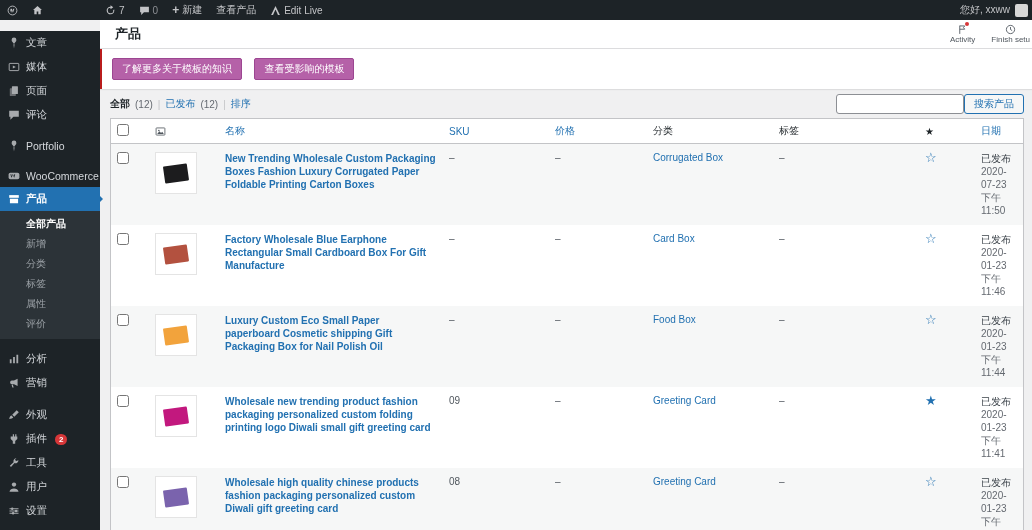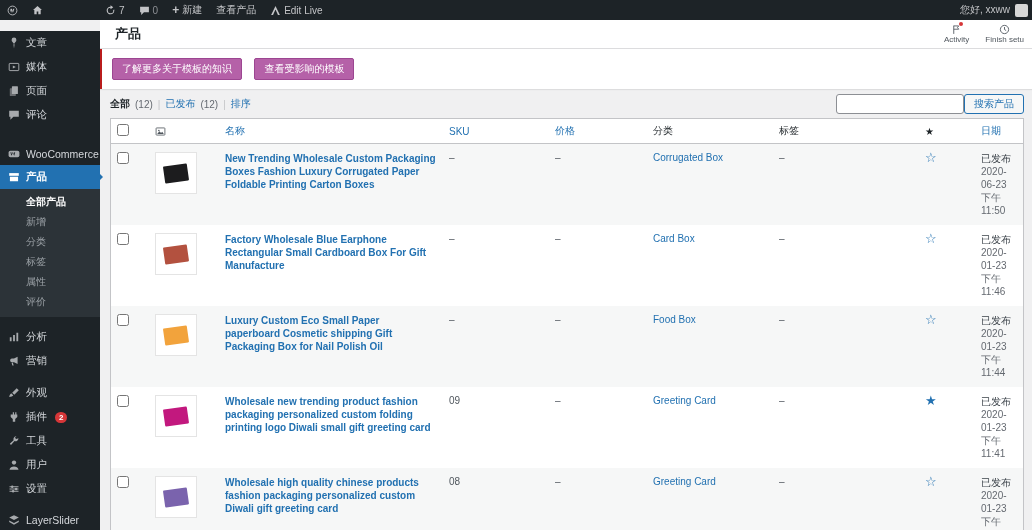--- a/index.html
+++ b/index.html
@@ -27,21 +27,21 @@
            border:5px solid transparent;border-left-color:#2271b1;}
   .menu-sep{height:8px;}
   .submenu{background:#2c3338;padding:3px 0 5px;}
   .submenu-item{padding:3px 6px 3px 26px;color:#9ca2a7;font-size:10px;cursor:pointer;white-space:nowrap;}
   .submenu-item.current{color:#fff;font-weight:bold;}
   .badge{border-radius:8px;font-size:8px;line-height:11px;padding:0 4px;margin-left:2px;font-weight:bold;}
   
   #main{position:absolute;left:100px;top:20px;right:0;bottom:0;background:#f0f0f1;overflow:hidden;}
   .topbar{height:28px;background:#fff;border-bottom:1px solid #dcdcde;display:flex;align-items:center;padding:0 0 0 15px;}
   .page-title{font-size:13px;font-weight:bold;color:#1d2327;}
-  .topbar-right{margin-left:auto;display:flex;gap:16px;padding-right:8px;}
+  .topbar-right{margin-left:auto;display:flex;gap:16px;padding-right:2px;}
   .tb-btn{display:flex;flex-direction:column;align-items:center;font-size:8px;color:#50575e;cursor:pointer;position:relative;}
   .tb-btn svg{width:11px;height:11px;color:#50575e;}
   .tb-dot{position:absolute;top:-2px;right:6px;width:4px;height:4px;border-radius:50%;background:#d63638;}
   .notice{background:#fff;border-left:2px solid #b91c1c;padding:9px 10px;box-shadow:0 1px 1px rgba(0,0,0,.08);}
   .notice-btn{display:inline-block;background:#b561a8;border:1px solid #9c4691;color:#fff;font-size:10px;
               padding:3px 9px;margin-right:8px;border-radius:2px;cursor:pointer;}
   .list-area{padding:5px 8px 0 10px;}
   .list-head{display:flex;justify-content:space-between;align-items:flex-start;}
   .views{font-size:10px;color:#c3c4c7;display:flex;align-items:center;gap:5px;margin:3px 0 7px;}
   .view-link{color:#2271b1;cursor:pointer;}
@@ -149,20 +149,28 @@
     </div>
     <div class="menu-item">
       <span>
         <svg viewBox="0 0 20 20" fill="currentColor">
           <path d="M2 3h16v10H9l-5 5v-5H2z"></path>
         </svg>
       </span>
       <span>评论</span>
     </div>
     <div class="menu-sep"></div>
+    <div class="menu-item">
+      <span>
+        <svg viewBox="0 0 20 20" fill="currentColor">
+          <path d="M10 1a4 4 0 014 4c0 3-3 4-3 6H9c0-2-3-3-3-6a4 4 0 014-4zM9 12h2l-1 7z"></path>
+        </svg>
+      </span>
+      <span>Portfolio</span>
+    </div>
     <div class="menu-sep"></div>
     <div class="menu-item">
       <span>
         <svg viewBox="0 0 20 20" fill="currentColor">
           <rect x="1" y="4.5" width="18" height="11" rx="3"></rect>
           <path d="M4 7l1.6 6L8 8.5 10.4 13 12 7h-1.5l-.8 3.4L8.3 7H7.7L6.3 10.4 5.5 7z" fill="#1d2327"></path>
         </svg>
       </span>
       <span>WooCommerce</span>
     </div>
@@ -334,21 +342,21 @@
             <td class="col-name">
               <span class="name-link">New Trending Wholesale Custom Packaging Boxes Fashion Luxury Corrugated Paper Foldable Printing Carton Boxes</span>
             </td>
             <td class="col-sku"><span class="dash">–</span></td>
             <td class="col-price"><span class="dash">–</span></td>
             <td class="col-cat"><span class="cat-link">Corrugated Box</span></td>
             <td class="col-tags"><span class="dash">–</span></td>
             <td class="col-star"><span class="star">☆</span></td>
             <td>
               <div class="status-line">已发布</div>
-              <div class="date-line">2020-06-23 下午11:50</div>
+              <div class="date-line">2020-07-23 下午11:50</div>
             </td>
           </tr>
           <tr>
             <td class="col-cb"><input type="checkbox" style=""></td>
             <td class="col-img">
               <div class="thumb">
                 <div class="thumb-inner" style="background: rgb(179, 81, 63);"></div>
               </div>
             </td>
             <td class="col-name">

